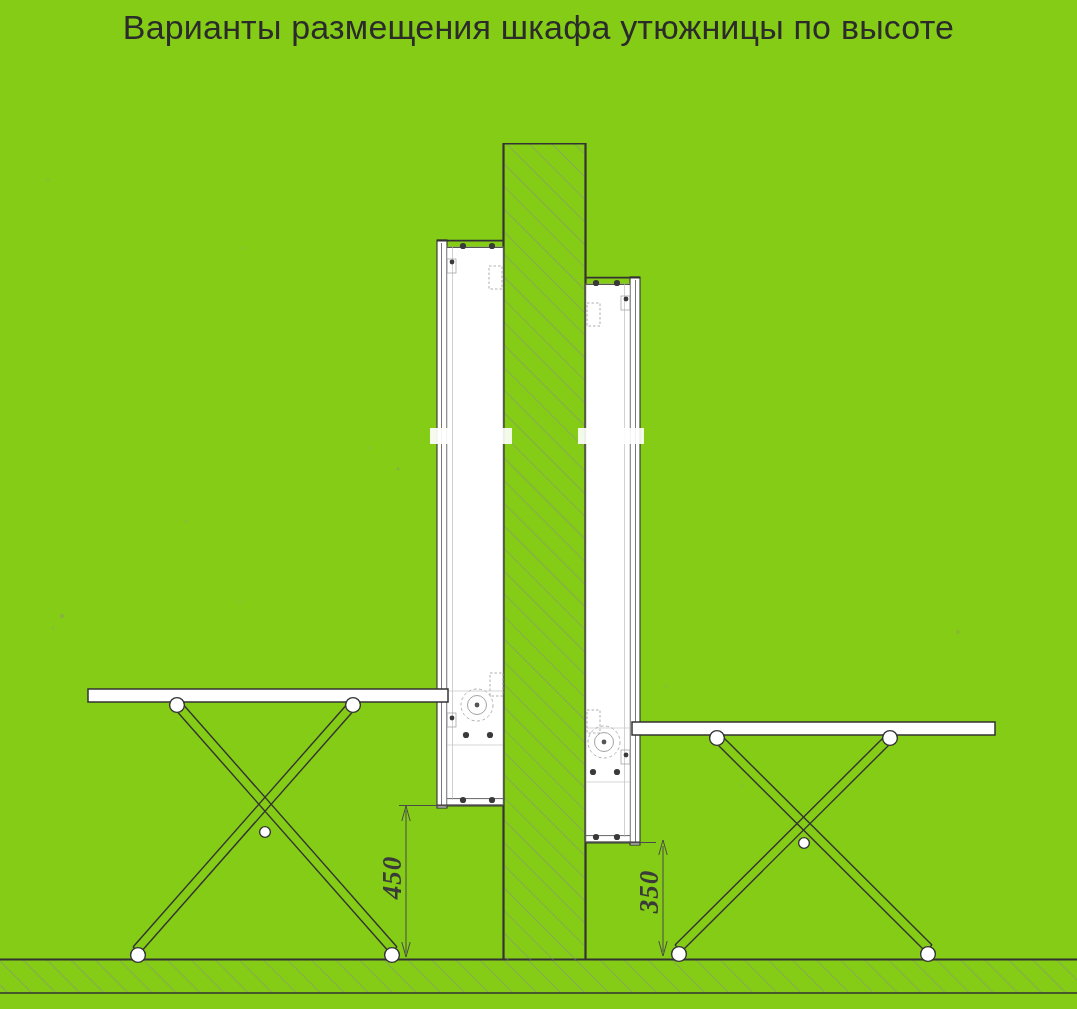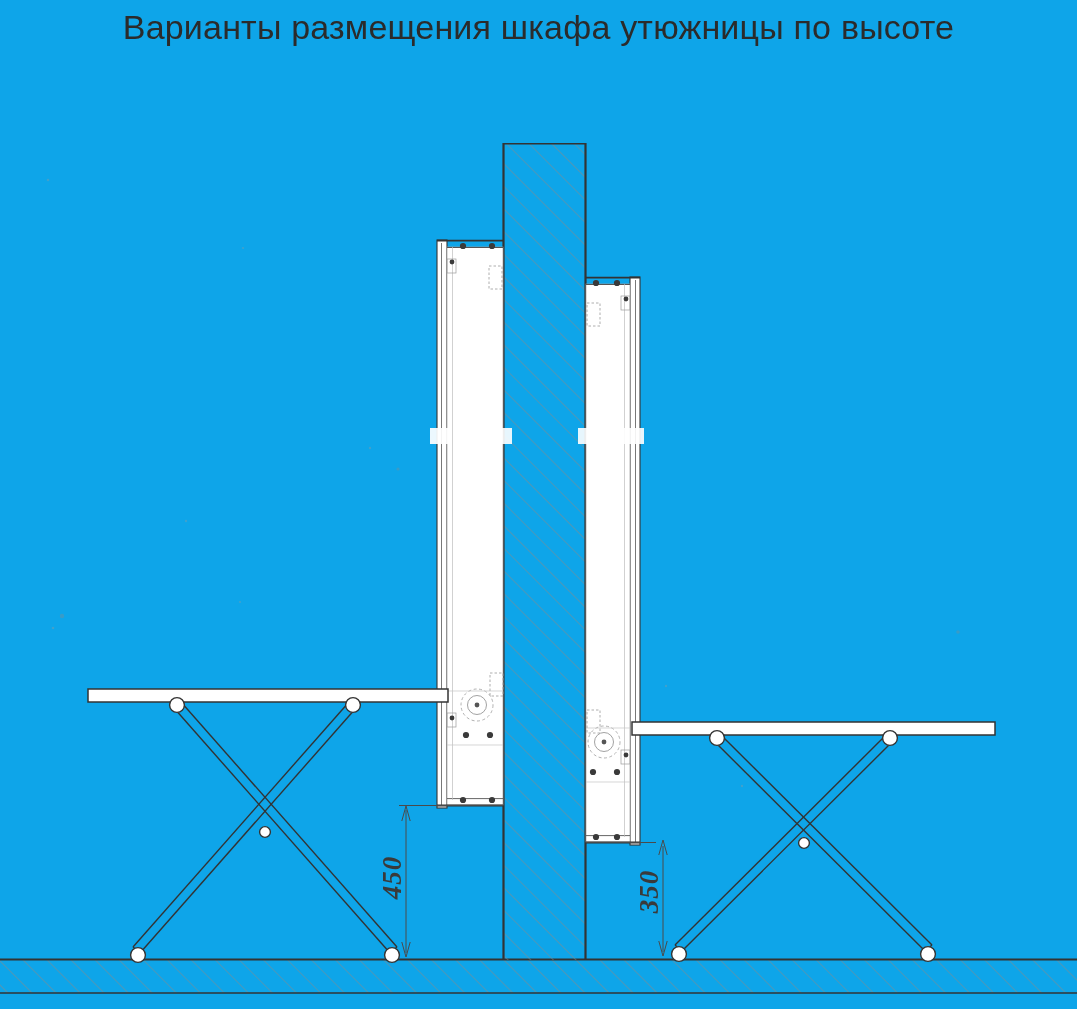--- a/index.html
+++ b/index.html
@@ -11,21 +11,21 @@
     width: 1077px;
     height: 1009px;
     font-family: "Liberation Sans", sans-serif;
     overflow: hidden;
     position: relative;
   }
   #page {
     position: relative;
     width: 1077px;
     height: 1009px;
-    background: #0ea5e9;
+    background: #84cc16;
   }
   #title {
     position: absolute;
     left: 0;
     top: 8px;
     width: 1077px;
     text-align: center;
     font-family: "Liberation Sans", sans-serif;
     font-size: 34px;
     font-weight: 400;

